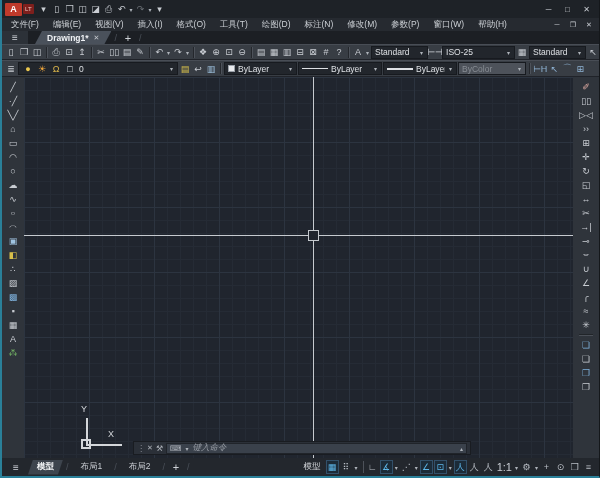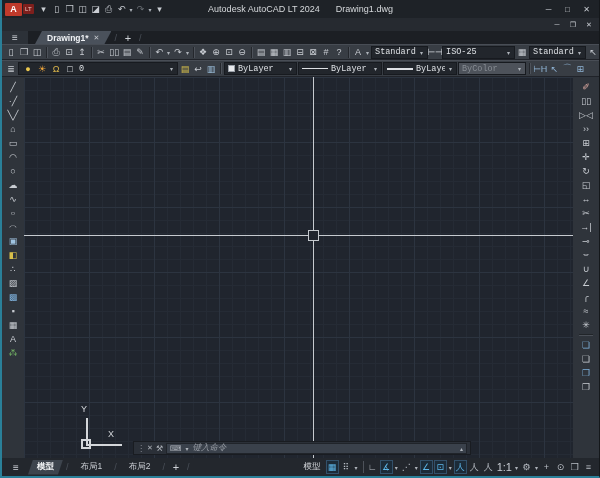--- a/index.html
+++ b/index.html
@@ -38,21 +38,21 @@
   
   .toolbar{background:#383d44;display:flex;align-items:center;padding:0 3px;gap:1px;
            border-top:1px solid #484d55;border-bottom:1px solid #202329;overflow:hidden;}
   .toolbar.std{height:16px;}
   .toolbar.layers{height:17px;}
   .ticon{min-width:12px;height:13px;display:inline-flex;align-items:center;justify-content:center;font-size:9px;color:#c9cdd3;white-space:nowrap;}
   .vsep{width:1px;height:11px;background:#24272c;box-shadow:1px 0 0 #4d525a;margin:0 2px;flex:none;}
   .caret{font-size:6px;color:#aeb3ba;margin:0 1px;flex:none;}
   .combo{display:inline-flex;align-items:center;gap:3px;height:13px;background:#22262c;border:1px solid #171a1f;
          padding:0 3px;font-size:8.5px;color:#dde0e4;flex:none;overflow:hidden;}
-  .combo .cv{flex:1;overflow:hidden;white-space:nowrap;font-family:Liberation Mono, monospace;}
+  .combo .cv{flex:1;overflow:hidden;white-space:nowrap;}
   .combo.disabled{background:#4d525a;color:#878c93;}
   .swatch{width:7px;height:7px;background:#e8eaed;border:1px solid #9aa0a8;flex:none;}
   .line-swatch{width:26px;border-top:1px solid #dde0e4;flex:none;}
   .line-swatch.thick{border-top-width:2px;}
   
   .main{display:flex;height:381px;}
   .dock{width:22px;background:#2f343b;display:flex;flex-direction:column;align-items:center;padding-top:3px;gap:1px;flex:none;}
   .dock.right{width:26px;}
   .dock .ticon{width:16px;height:13px;}
   .hsep{width:14px;height:1px;background:#212529;box-shadow:0 1px 0 #4a4f57;margin:2px 0;}
@@ -109,32 +109,42 @@
         <span class="qicon" data-name="open-file-icon">❒</span>
         <span class="qicon" data-name="save-icon">◫</span>
         <span class="qicon" data-name="save-as-icon">◪</span>
         <span class="qicon" data-name="plot-icon">⎙</span>
         <span class="qicon" data-name="undo-icon">↶</span>
         <span class="caret" data-name="dropdown-caret-icon">▾</span>
         <span class="qicon dim" data-name="redo-icon">↷</span>
         <span class="caret" data-name="dropdown-caret-icon">▾</span>
         <span class="qicon" data-name="qat-customize-caret-icon">▾</span>
       </span>
-    <span class="title-center" data-name="window-title">
-      <span data-name="app-title">Autodesk AutoCAD LT 2024</span>
-      <span data-name="document-title">Drawing1.dwg</span>
-    </span>
     <span class="winctl" data-name="window-controls">
         <span class="wbtn" data-name="minimize-button">─</span>
         <span class="wbtn" data-name="maximize-button">□</span>
         <span class="wbtn" data-name="close-button">✕</span>
       </span>
   </div>
 
   <div class="menubar" data-name="menu-bar">
+    <span class="menu-items" data-name="menu-items">
+        <span class="menu-item" data-name="menu-item">文件(F)</span>
+        <span class="menu-item" data-name="menu-item">编辑(E)</span>
+        <span class="menu-item" data-name="menu-item">视图(V)</span>
+        <span class="menu-item" data-name="menu-item">插入(I)</span>
+        <span class="menu-item" data-name="menu-item">格式(O)</span>
+        <span class="menu-item" data-name="menu-item">工具(T)</span>
+        <span class="menu-item" data-name="menu-item">绘图(D)</span>
+        <span class="menu-item" data-name="menu-item">标注(N)</span>
+        <span class="menu-item" data-name="menu-item">修改(M)</span>
+        <span class="menu-item" data-name="menu-item">参数(P)</span>
+        <span class="menu-item" data-name="menu-item">窗口(W)</span>
+        <span class="menu-item" data-name="menu-item">帮助(H)</span>
+      </span>
     <span class="doc-controls" data-name="document-window-controls">
         <span class="wbtn" data-name="doc-minimize-button">─</span>
         <span class="wbtn" data-name="doc-restore-button">❐</span>
         <span class="wbtn" data-name="doc-close-button">✕</span>
       </span>
   </div>
 
   <div class="tabrow" data-name="file-tab-bar">
     <span class="hamburger" data-name="file-tab-menu-icon">≡</span>
     <span class="filetab" data-name="file-tab-drawing1">

